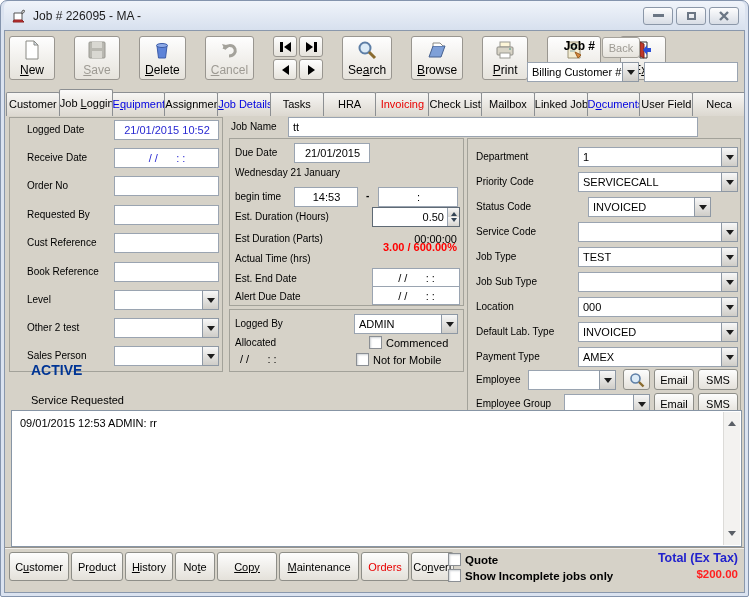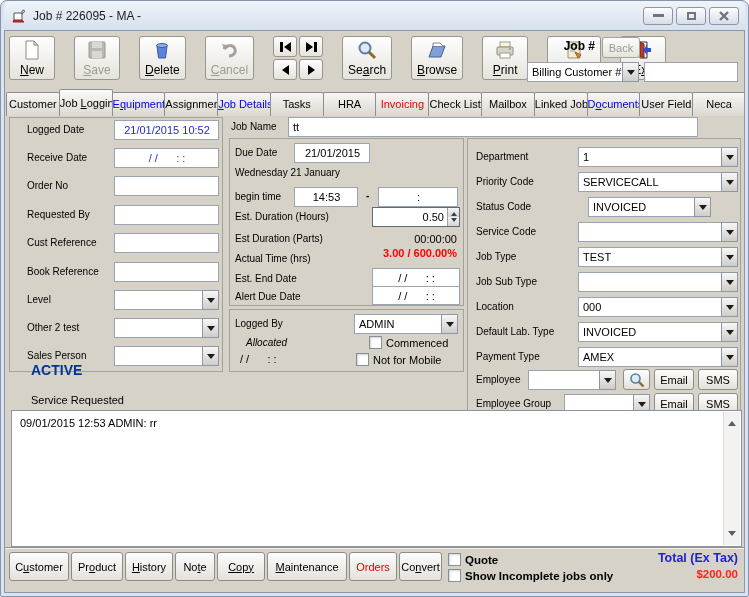--- a/index.html
+++ b/index.html
@@ -298,36 +298,36 @@
               <span class="s-up"></span>
             </div>
           <div>
               <span class="s-dn"></span>
             </div>
         </span>
       </div>
       <span class="lbl" style="left:5px;top:94px;">Est Duration (Parts)</span>
       <span class="stat right" style="right:6px;top:94px;">00:00:00</span>
       <span class="lbl" style="left:5px;top:114px;">Actual Time (hrs)</span>
-      <span class="stat right red" style="right:6px;top:108px;font-weight:bold;">3.00 / 600.00%</span>
+      <span class="stat right red" style="right:6px;top:102px;font-weight:bold;">3.00 / 600.00%</span>
       <span class="lbl" style="left:5px;top:134px;">Est. End Date</span>
       <div class="tb center" style="left:142px;top:129px;width:88px;height:19px;">/ /      : :</div>
       <span class="lbl" style="left:5px;top:152px;">Alert Due Date</span>
       <div class="tb center" style="left:142px;top:147px;width:88px;height:19px;">/ /      : :</div>
     </div>
 
     <div class="group" style="left:224px;top:278px;width:235px;height:63px;">
       <span class="lbl" style="left:5px;top:8px;">Logged By</span>
       <div class="combo abs" style="left:124px;top:4px;width:104px;">
         <span class="cval">ADMIN</span>
         <span class="cbtn">
             <span class="arr-dn"></span>
           </span>
       </div>
-      <span class="lbl" style="left:16px;top:27px;font-style:italic;">Allocated</span>
+      <span class="lbl" style="left:5px;top:27px;">Allocated</span>
       <span class="stat" style="left:10px;top:43px;">/ /      : :</span>
       <div class="checkrow" style="left:139px;top:26px;">
         <span class="cb"></span>
         <span class="cl">Commenced</span>
       </div>
       <div class="checkrow" style="left:126px;top:43px;">
         <span class="cb"></span>
         <span class="cl">Not for Mobile</span>
       </div>
     </div>
@@ -431,21 +431,21 @@
         <span class="sc-dn"></span>
       </div>
     </div>
 
     <div class="footer">
       <div class="fbtns">
         <div class="fbtn" style="width:60px;">C<u>u</u>stomer</div>
         <div class="fbtn" style="width:52px;">Pr<u>o</u>duct</div>
         <div class="fbtn" style="width:48px;"><u>H</u>istory</div>
         <div class="fbtn" style="width:40px;">No<u>t</u>e</div>
-        <div class="fbtn" style="width:48px;text-decoration:underline;">Cop<u>y</u></div>
+        <div class="fbtn" style="width:60px;text-decoration:underline;">Cop<u>y</u></div>
         <div class="fbtn" style="width:80px;"><u>M</u>aintenance</div>
         <div class="fbtn t-red" style="width:48px;">Orders</div>
         <div class="fbtn" style="width:43px;">Co<u>n</u>vert</div>
       </div>
       <div class="checkrow bold" style="left:443px;top:5px;text-align:right;">
         <span class="cb"></span>
         <span class="cl">Quote</span>
       </div>
       <div class="checkrow bold" style="left:443px;top:21px;">
         <span class="cb"></span>

